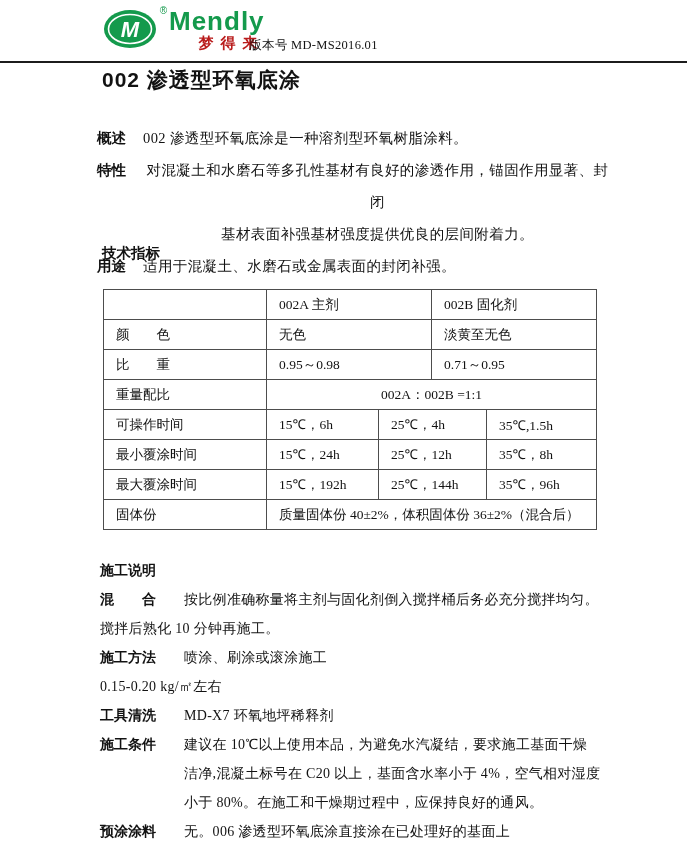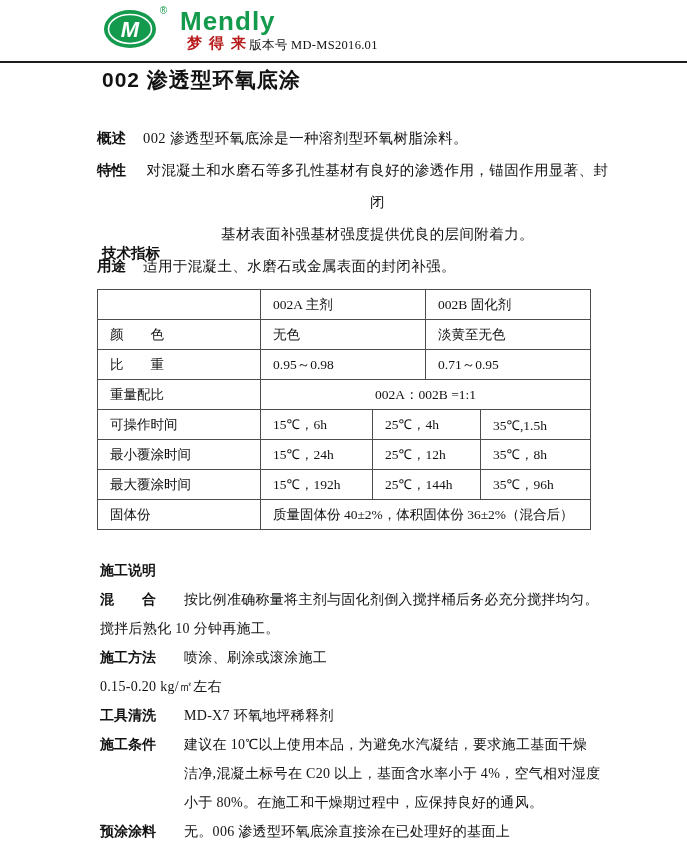--- a/index.html
+++ b/index.html
@@ -8,36 +8,36 @@
     width:687px;height:852px;
     background:#ffffff;
     font-family:"Liberation Serif",serif;
     color:#121212;
     overflow:hidden;
   }
   
   .logo{position:absolute;left:103px;top:8px;display:flex;align-items:flex-start;}
   .logo-mark-wrap{position:relative;width:60px;height:42px;flex:none;}
   .reg{position:absolute;right:-4px;top:-3px;font-size:10px;font-family:"Liberation Sans",sans-serif;}
-  .brand-text{margin-left:17px;text-align:left;}
+  .brand-text{margin-left:6px;text-align:right;}
   .brand-en{font-family:"Liberation Sans",sans-serif;font-weight:800;font-size:26px;line-height:26px;letter-spacing:1px;}
   .brand-cn{font-family:"Liberation Sans",sans-serif;font-weight:700;font-size:15px;line-height:17px;letter-spacing:7px;padding-left:7px;}
   .version{position:absolute;left:0;right:60px;top:37px;text-align:center;font-size:12.5px;letter-spacing:0.3px;}
   .rule{position:absolute;left:0;top:61px;width:687px;border-top:2px solid #1c1c1c;}
   
   .title{position:absolute;left:102px;top:66px;font-family:"Liberation Sans",sans-serif;font-weight:700;font-size:21px;letter-spacing:1px;}
   
   .overview{position:absolute;left:97px;top:122px;width:515px;font-size:14.5px;}
   .o-row{display:flex;}
   .o-label{font-family:"Liberation Sans",sans-serif;font-weight:700;width:46px;flex:none;line-height:32px;}
   .o-text{line-height:32px;letter-spacing:0.4px;text-align:center;}
   
   .tech-title{position:absolute;left:102px;top:244px;font-family:"Liberation Sans",sans-serif;font-weight:700;font-size:14.5px;}
   
-  table.spec{position:absolute;left:97px;top:289px;border-collapse:collapse;table-layout:fixed;font-size:13.5px;color:#121212;}
+  table.spec{position:absolute;left:103px;top:289px;border-collapse:collapse;table-layout:fixed;font-size:13.5px;color:#121212;}
   table.spec td{border:1px solid #4d4d4d;height:29px;padding:0 2px 0 12px;white-space:nowrap;overflow:hidden;}
   table.spec td.center{text-align:center;padding:0;}
   
   .construction{position:absolute;left:100px;top:556px;width:545px;font-size:14px;}
   .c-heading{font-family:"Liberation Sans",sans-serif;font-weight:700;line-height:29px;}
   .c-row{display:flex;line-height:29px;}
   .c-label{font-family:"Liberation Sans",sans-serif;font-weight:700;width:84px;flex:none;}
   .c-text{letter-spacing:0.3px;}
   .c-note{line-height:29px;letter-spacing:0.3px;}
   .c-cont{margin-left:84px;line-height:29px;letter-spacing:0.3px;}

